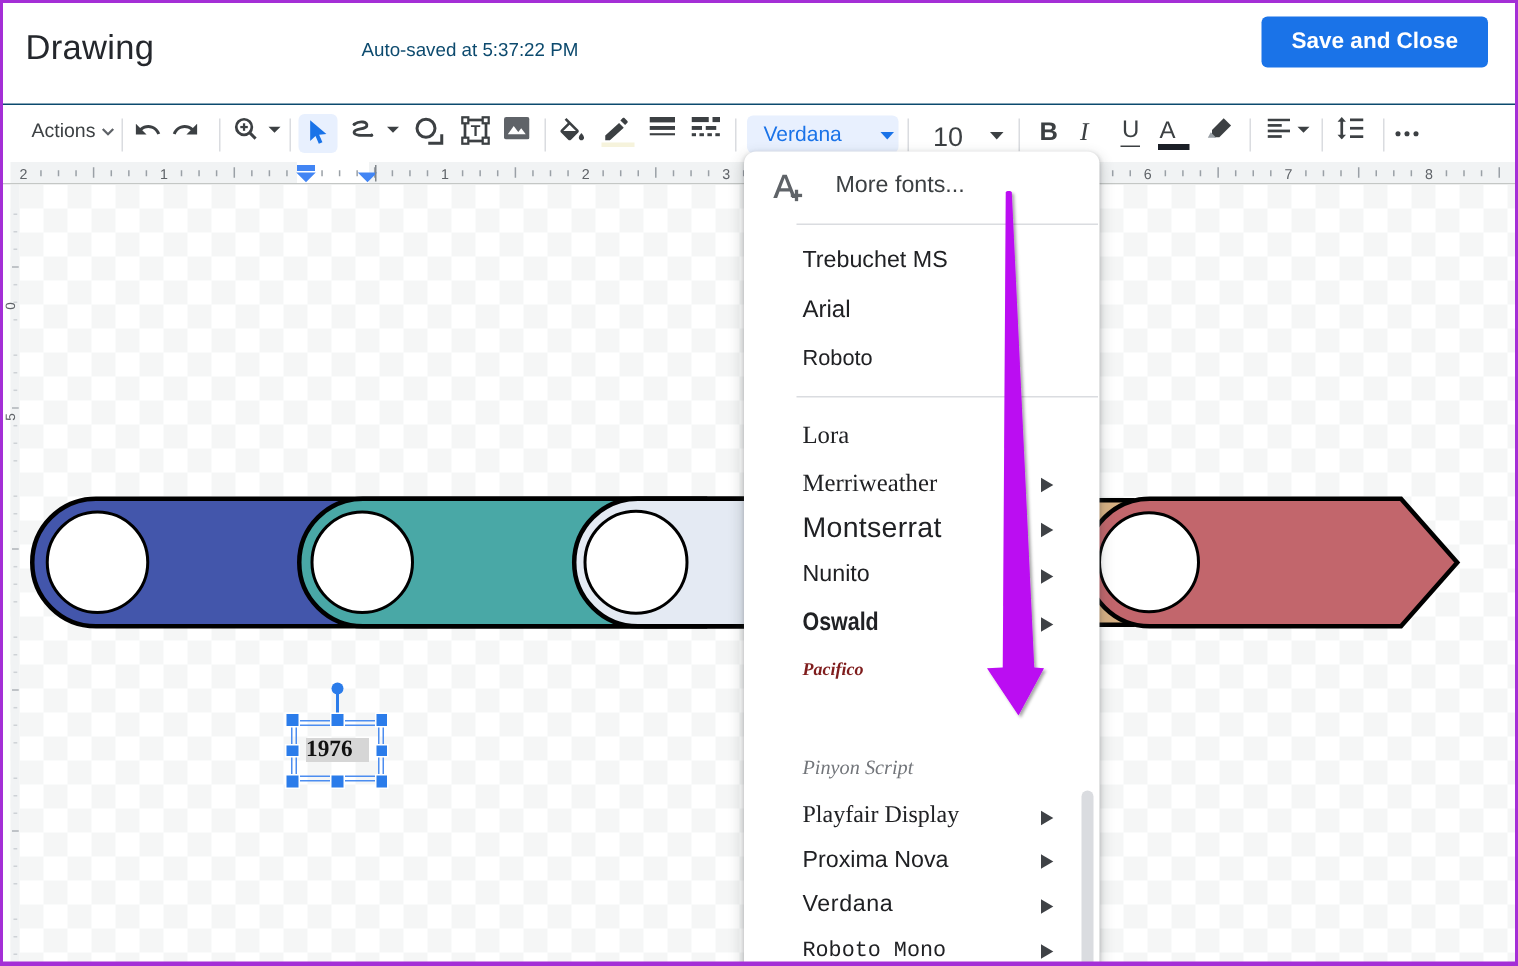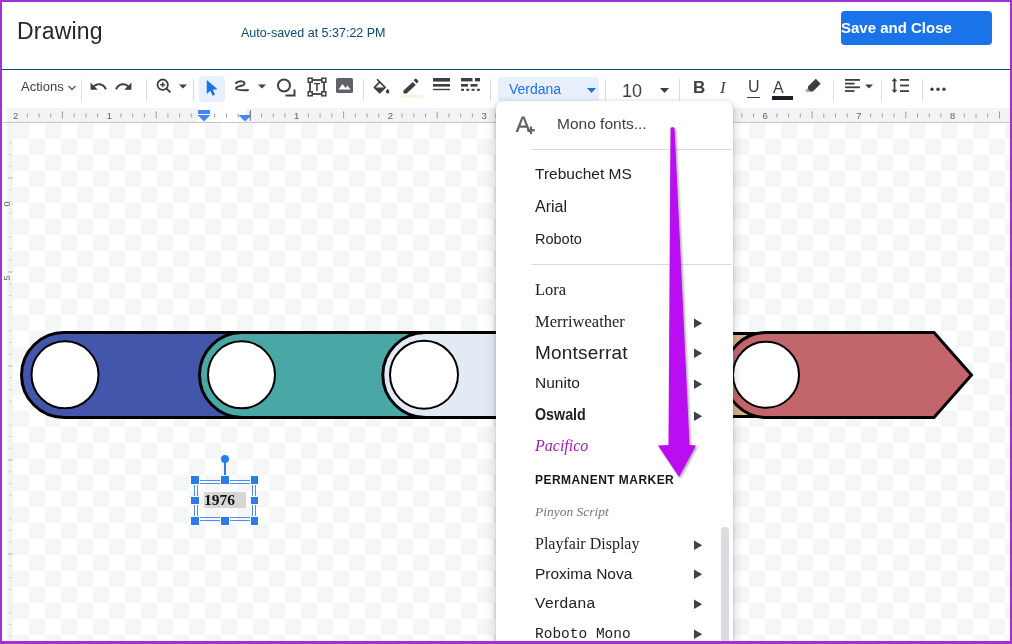--- a/index.html
+++ b/index.html
@@ -53,21 +53,21 @@
     <line x1="7" y1="489.8" x2="9.5" y2="489.8" stroke="#ced2d6" stroke-width="1"></line>
     <line x1="7" y1="501.5" x2="9.5" y2="501.5" stroke="#ced2d6" stroke-width="1"></line>
     <line x1="7" y1="513.2" x2="9.5" y2="513.2" stroke="#ced2d6" stroke-width="1"></line>
     <text x="8" y="81" font-family="Liberation Sans, sans-serif" font-size="9" fill="#5f6368" text-anchor="middle" transform="rotate(-90 8 81)">0</text>
     <text x="8" y="155" font-family="Liberation Sans, sans-serif" font-size="9" fill="#5f6368" text-anchor="middle" transform="rotate(-90 8 155)">5</text>
   </svg>
 
   <div style="position:absolute;left:2px;top:2px;right:2px;height:67px;background:#fff"></div>
   <div style="position:absolute;left:17px;top:17.5px;font-size:23px;color:#24272c;letter-spacing:0.2px">Drawing</div>
   <div style="position:absolute;left:241px;top:26px;font-size:12.5px;color:#0c4a6e">Auto-saved at 5:37:22 PM</div>
-  <div style="position:absolute;left:841px;top:11px;width:151px;height:34px;background:#1a73e8;border-radius:4px;color:#fff;font-weight:bold;font-size:15px;line-height:34px">Save and Close</div>
+  <div style="position:absolute;left:841px;top:11px;width:151px;height:34px;background:#1a73e8;border-radius:4px;color:#fff;font-weight:bold;font-size:15px;text-align:center;line-height:34px">Save and Close</div>
   <div style="position:absolute;left:2px;right:2px;top:69px;height:39px;background:#fff;border-top:1px solid #0c4a6e">
     <div style="position:absolute;left:19px;top:8.5px;font-size:13px;color:#3c4043">Actions</div>
     <svg style="position:absolute;left:65px;top:14.5px" width="10" height="6">
       <path d="M1.5 1 L5 4.5 L8.5 1" stroke="#5f6368" stroke-width="1.5" fill="none"></path>
     </svg>
     <div style="position:absolute;left:79px;top:9px;width:1px;height:22px;background:#dadce0"></div>
     <svg style="position:absolute;left:87px;top:7px" width="19" height="19" viewBox="0 0 24 24">
       <path d="M12.5 8c-2.65 0-5.05.99-6.9 2.6L2 7v9h9l-3.62-3.62c1.39-1.16 3.16-1.88 5.12-1.88 3.54 0 6.55 2.31 7.6 5.5l2.37-.78C21.08 11.03 17.15 8 12.5 8z" fill="#3c4043"></path>
     </svg>
     <svg style="position:absolute;left:112px;top:7px" width="19" height="19" viewBox="0 0 24 24">
@@ -299,21 +299,21 @@
 <div style="position:absolute;left:250.8px;top:496.8px;width:7.5px;height:7.5px;background:#2b7cea;box-shadow:0 0 0 1px #fff"></div>
 <div style="position:absolute;left:191.3px;top:517.0px;width:7.5px;height:7.5px;background:#2b7cea;box-shadow:0 0 0 1px #fff"></div>
 <div style="position:absolute;left:221.0px;top:517.0px;width:7.5px;height:7.5px;background:#2b7cea;box-shadow:0 0 0 1px #fff"></div>
 <div style="position:absolute;left:250.8px;top:517.0px;width:7.5px;height:7.5px;background:#2b7cea;box-shadow:0 0 0 1px #fff"></div>
   <div style="position:absolute;left:496px;top:101px;width:237px;height:543px;background:#fff;border-radius:8px 8px 0 0;box-shadow:0 1px 3px rgba(60,64,67,.3),0 4px 8px 3px rgba(60,64,67,.15)">
     <svg style="position:absolute;left:19px;top:13px" width="20" height="22" viewBox="0 0 20 22">
       <path fill-rule="evenodd" d="M0.5 18 L6.7 2.5 L9.5 2.5 L15.7 18 L13.1 18 L11.5 13.7 L4.7 13.7 L3.1 18 Z M5.5 11.5 L10.7 11.5 L8.1 4.6 Z" fill="#5f6368"></path>
       <rect x="12.2" y="15.2" width="7.6" height="2.2" fill="#5f6368"></rect>
       <rect x="14.9" y="12.5" width="2.2" height="7.6" fill="#5f6368"></rect>
     </svg>
-    <div style="position:absolute;left:61px;top:13.5px;font-size:15.5px;color:#3c4043">Mono fonts...</div>
+    <div style="position:absolute;left:61px;top:13.5px;font-size:15.5px;color:#3c4043">More fonts...</div>
     <div style="position:absolute;left:35px;top:47.5px;right:1px;height:1px;background:#dadce0"></div>
     <div style="position:absolute;left:35px;top:163px;right:1px;height:1px;background:#dadce0"></div>
     <div style="position:absolute;left:39px;top:63px;height:20px;line-height:20px;white-space:nowrap;font-size:15.5px;color:#202124">Trebuchet MS</div>
     <div style="position:absolute;left:39px;top:96px;height:20px;line-height:20px;white-space:nowrap;font-size:16px;color:#202124">Arial</div>
     <div style="position:absolute;left:39px;top:128px;height:20px;line-height:20px;white-space:nowrap;font-size:14.5px;color:#202124">Roboto</div>
     <div style="position:absolute;left:39px;top:179px;height:20px;line-height:20px;white-space:nowrap;font-family:'Liberation Serif',serif;font-size:16.5px;color:#202124">Lora</div>
     <div style="position:absolute;left:39px;top:211px;height:20px;line-height:20px;white-space:nowrap;font-family:'Liberation Serif',serif;font-size:16.5px;color:#202124">Merriweather</div>
     <svg style="position:absolute;left:197px;top:216.5px" width="10" height="11">
       <path d="M1 0.5 L9.2 5.3 L1 10.1 Z" fill="#3f4246"></path>
     </svg>
@@ -322,22 +322,21 @@
       <path d="M1 0.5 L9.2 5.3 L1 10.1 Z" fill="#3f4246"></path>
     </svg>
     <div style="position:absolute;left:39px;top:272px;height:20px;line-height:20px;white-space:nowrap;font-size:15.5px;color:#202124">Nunito</div>
     <svg style="position:absolute;left:197px;top:277.5px" width="10" height="11">
       <path d="M1 0.5 L9.2 5.3 L1 10.1 Z" fill="#3f4246"></path>
     </svg>
     <div style="position:absolute;left:39px;top:304px;height:20px;line-height:20px;white-space:nowrap;font-weight:bold;font-size:17px;transform:scaleX(0.84);transform-origin:left;color:#202124">Oswald</div>
     <svg style="position:absolute;left:197px;top:309.5px" width="10" height="11">
       <path d="M1 0.5 L9.2 5.3 L1 10.1 Z" fill="#3f4246"></path>
     </svg>
-    <div style="position:absolute;left:39px;top:334.5px;height:20px;line-height:20px;white-space:nowrap;font-family:'Liberation Serif',serif;font-style:italic;font-weight:normal;font-size:16px;color:#a21caf">Pacifico</div>
-    <div style="position:absolute;left:39px;top:369px;height:20px;line-height:20px;white-space:nowrap;font-weight:bold;font-size:12px;letter-spacing:0.45px;text-transform:uppercase;color:#16181b">Permanent Marker</div>
+    <div style="position:absolute;left:39px;top:334.5px;height:20px;line-height:20px;white-space:nowrap;font-family:'Liberation Serif',serif;font-style:italic;font-weight:bold;font-size:12px;color:#7f1d1d">Pacifico</div>
     <div style="position:absolute;left:39px;top:401px;height:20px;line-height:20px;white-space:nowrap;font-family:'Liberation Serif',serif;font-style:italic;font-size:13.5px;color:#72757a">Pinyon Script</div>
     <div style="position:absolute;left:39px;top:433px;height:20px;line-height:20px;white-space:nowrap;font-family:'Liberation Serif',serif;font-size:16px;color:#202124">Playfair Display</div>
     <svg style="position:absolute;left:197px;top:438.5px" width="10" height="11">
       <path d="M1 0.5 L9.2 5.3 L1 10.1 Z" fill="#3f4246"></path>
     </svg>
     <div style="position:absolute;left:39px;top:462.5px;height:20px;line-height:20px;white-space:nowrap;font-size:15.5px;color:#202124">Proxima Nova</div>
     <svg style="position:absolute;left:197px;top:468.0px" width="10" height="11">
       <path d="M1 0.5 L9.2 5.3 L1 10.1 Z" fill="#3f4246"></path>
     </svg>
     <div style="position:absolute;left:39px;top:492px;height:20px;line-height:20px;white-space:nowrap;font-size:15.5px;letter-spacing:0.4px;color:#202124">Verdana</div>

